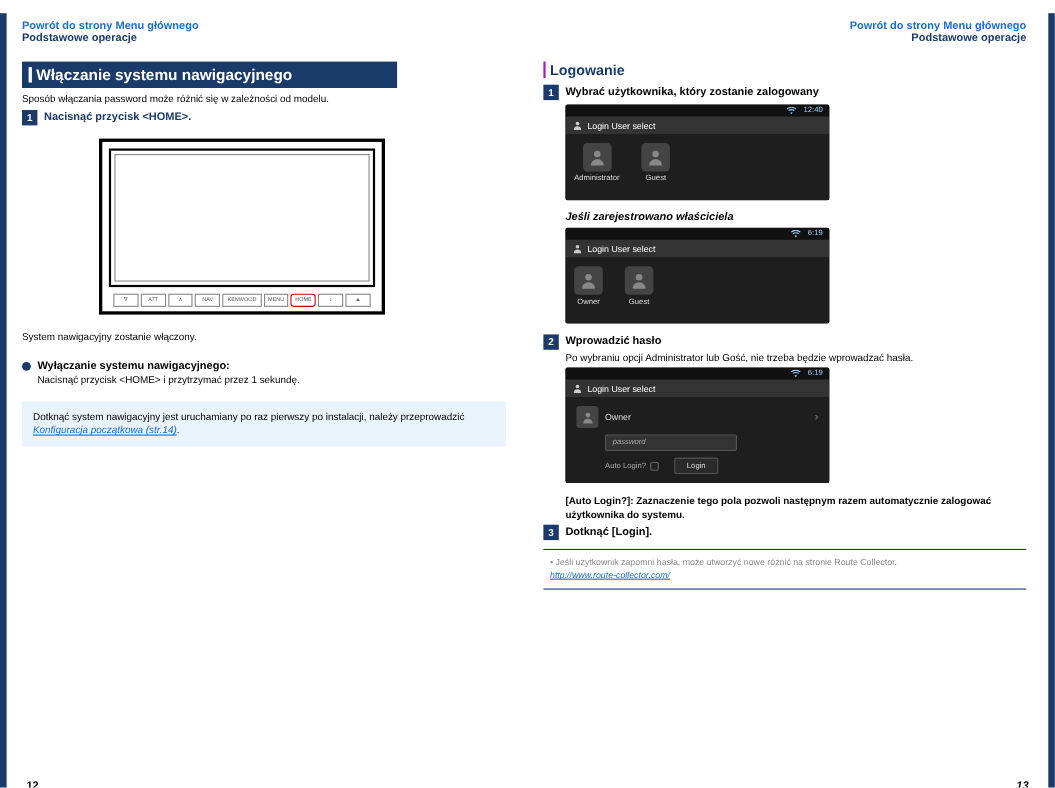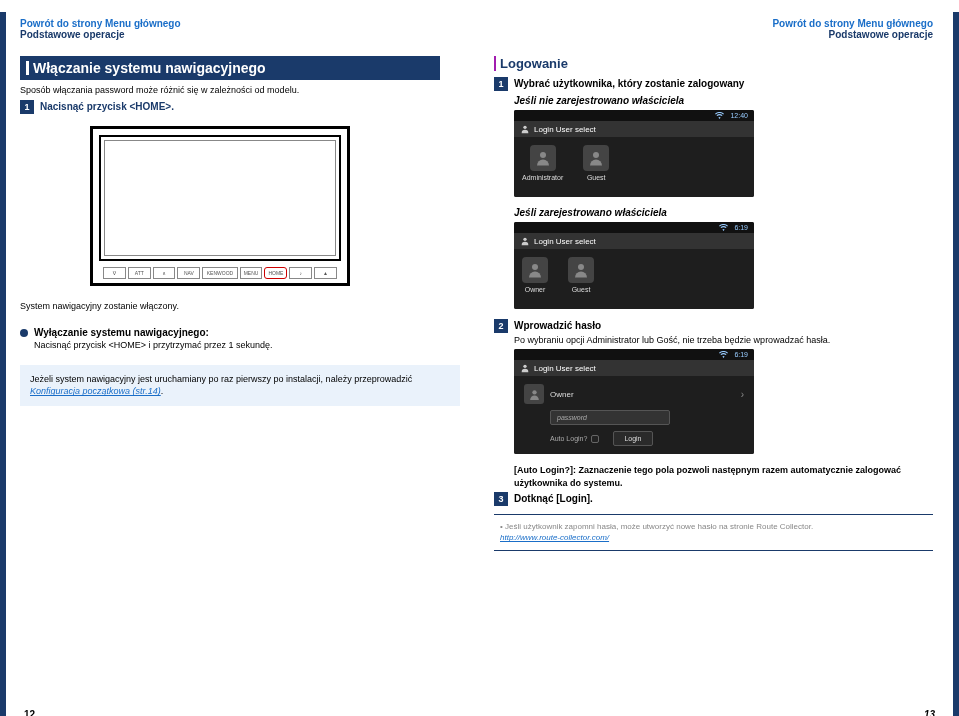--- a/index.html
+++ b/index.html
@@ -42,21 +42,21 @@
   }
   .breadcrumb-r { text-align: right; }
   .section-title-bar {
     background: #1a3a6a;
     color: #fff;
     padding: 4px 6px;
     font-size: 14px;
     font-weight: bold;
     display: inline-block;
     margin-bottom: 4px;
-    width: 420px;
+    width: 341px;
   }
   .section-title-bar .bar {
     display: inline-block;
     width: 3px;
     height: 14px;
     background: #fff;
     vertical-align: -2px;
     margin-right: 4px;
   }
   .body-text { font-size: 9px; line-height: 1.4; margin-bottom: 3px; }
@@ -339,38 +339,37 @@
   <div class="body-text">System nawigacyjny zostanie włączony.</div>
   <div class="bullet-row">
     <div class="bullet-dot"></div>
     <div>
       <div class="step-text-black">Wyłączanie systemu nawigacyjnego:</div>
       <div class="body-text">Nacisnąć przycisk &lt;HOME&gt; i przytrzymać przez 1 sekundę.</div>
     </div>
   </div>
 
   <div class="info-box">
-    <span>Jeżeli system nawigacyjny jest uruchamiany po raz pierwszy po instalacji, należy przeprowadzić </span><a href="#">Konfiguracja początkowa (str.14)</a><span>.</span>
+    <span>Dotknąć system nawigacyjny jest uruchamiany po raz pierwszy po instalacji, należy przeprowadzić </span><a href="#">Konfiguracja początkowa (str.14)</a><span>.</span>
   </div>
 
   <div class="pagenum pnl">12</div>
 </div>
 
 <div class="page page-right">
   <div class="header-link header-link-r">Powrót do strony Menu głównego</div>
   <div class="breadcrumb breadcrumb-r">Podstawowe operacje</div>
 
   <div class="section-title-mid">Logowanie</div>
 
   <div class="step">
     <div class="step-num">1</div>
     <div class="step-text-black">Wybrać użytkownika, który zostanie zalogowany</div>
   </div>
 
-  <div class="italic-bold indent">Jeśli nie zarejestrowano właściciela</div>
 
   <div class="screen">
     <div class="screen-status">
       <svg class="wifi-icon" viewBox="0 0 24 18">
           <path d="M12 18l-3-4a5 5 0 016 0zM4 8a14 14 0 0116 0l-2 2a11 11 0 00-12 0zM0 4a20 20 0 0124 0l-2 2a17 17 0 00-20 0z"></path>
         </svg>
       <span>12:40</span>
     </div>
     <div class="screen-title">
       <svg class="person-icon-sm" viewBox="0 0 24 24">
@@ -485,19 +484,19 @@
 
   <div class="body-text indent" style="font-weight:bold">[Auto Login?]: Zaznaczenie tego pola pozwoli następnym razem automatycznie zalogować użytkownika do systemu.</div>
 
   <div class="step">
     <div class="step-num">3</div>
     <div class="step-text-black">Dotknąć [Login].</div>
   </div>
 
   <div class="note-block">
     <div class="note-text">
-      <span>Jeśli użytkownik zapomni hasła, może utworzyć nowe hasło na stronie Route Collector.</span><br>
+      <span>Jeśli użytkownik zapomni hasła, może utworzyć nowe różnić na stronie Route Collector.</span><br>
       <a href="#" class="note-link">http://www.route-collector.com/</a>
     </div>
   </div>
 
   <div class="pagenum pnr">13</div>
 </div>
 
 </body></html>

